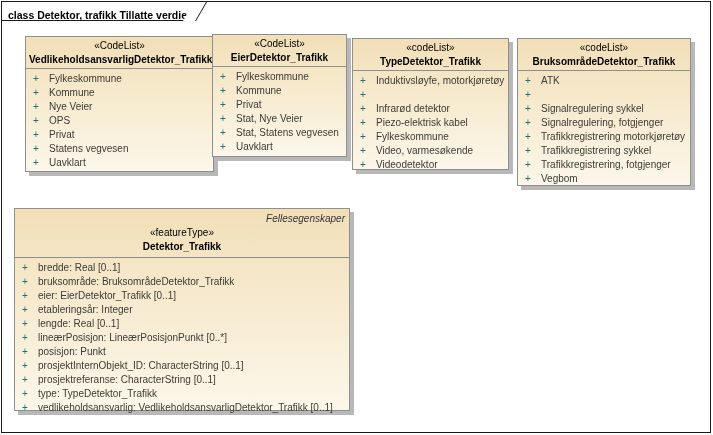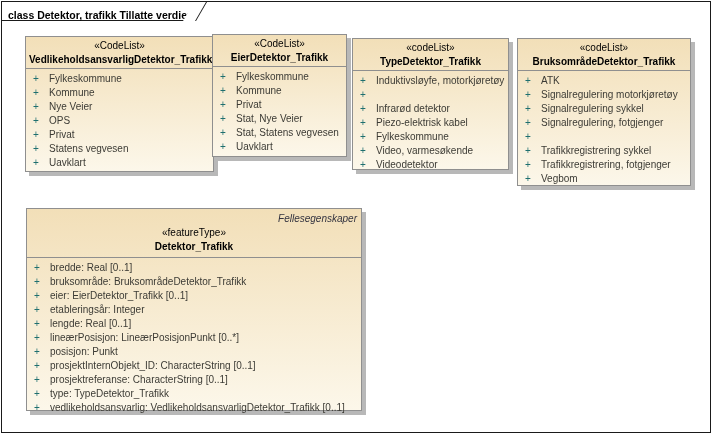--- a/index.html
+++ b/index.html
@@ -56,21 +56,21 @@
   }
   .box-body { padding-top:3px; overflow:hidden; }
   .attr-row { display:flex; height:14px; line-height:14px; padding-left:7px; white-space:nowrap; overflow:hidden; }
   .vis { flex:0 0 16px; width:16px; color:var(--plus); font-size:10px; }
   .attr-text { font-size:10px; color:var(--attr-text); }
 
   #box-vedlikeholdsansvarlig { left:25px; top:36px; width:189px; height:136px; z-index:1; }
   #box-eier                  { left:212px; top:34px; width:135px; height:123px; z-index:2; }
   #box-type                  { left:352px; top:38px; width:157px; height:132px; z-index:1; }
   #box-bruksomrade           { left:517px; top:38px; width:174px; height:148px; z-index:1; }
-  #box-detektor              { left:26px; top:208px; width:336px; height:203px; z-index:1; }
+  #box-detektor              { left:14px; top:208px; width:336px; height:203px; z-index:1; }
 </style>
 </head>
 <body>
 
 <div id="canvas">
 
   <div class="frame"></div>
 
   <div class="tab">
     <span class="tab-text">class Detektor, trafikk Tillatte verdier</span>
@@ -187,32 +187,32 @@
       <div class="stereotype">«codeList»</div>
       <div class="class-name">BruksområdeDetektor_Trafikk</div>
     </header>
     <div class="box-body">
         <div class="attr-row">
           <span class="vis">+</span>
           <span class="attr-text">ATK</span>
         </div>
         <div class="attr-row">
           <span class="vis">+</span>
-          <span class="attr-text">Signalregulering motorkjøretøy</span>
         </div>
         <div class="attr-row">
           <span class="vis">+</span>
           <span class="attr-text">Signalregulering sykkel</span>
         </div>
         <div class="attr-row">
           <span class="vis">+</span>
           <span class="attr-text">Signalregulering, fotgjenger</span>
         </div>
         <div class="attr-row">
           <span class="vis">+</span>
+          <span class="attr-text">Trafikkregistrering motorkjøretøy</span>
         </div>
         <div class="attr-row">
           <span class="vis">+</span>
           <span class="attr-text">Trafikkregistrering sykkel</span>
         </div>
         <div class="attr-row">
           <span class="vis">+</span>
           <span class="attr-text">Trafikkregistrering, fotgjenger</span>
         </div>
         <div class="attr-row">

